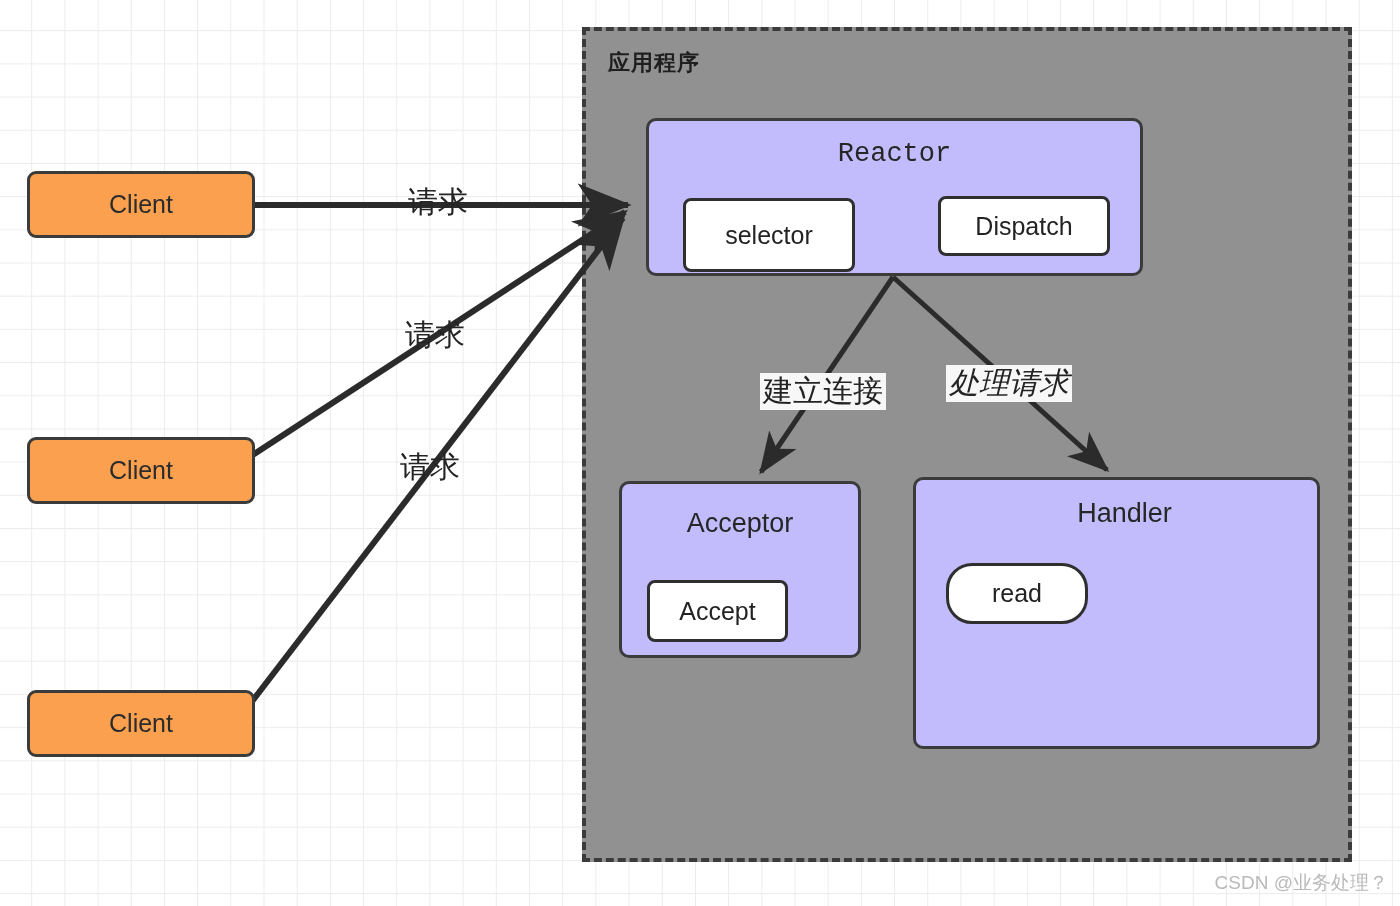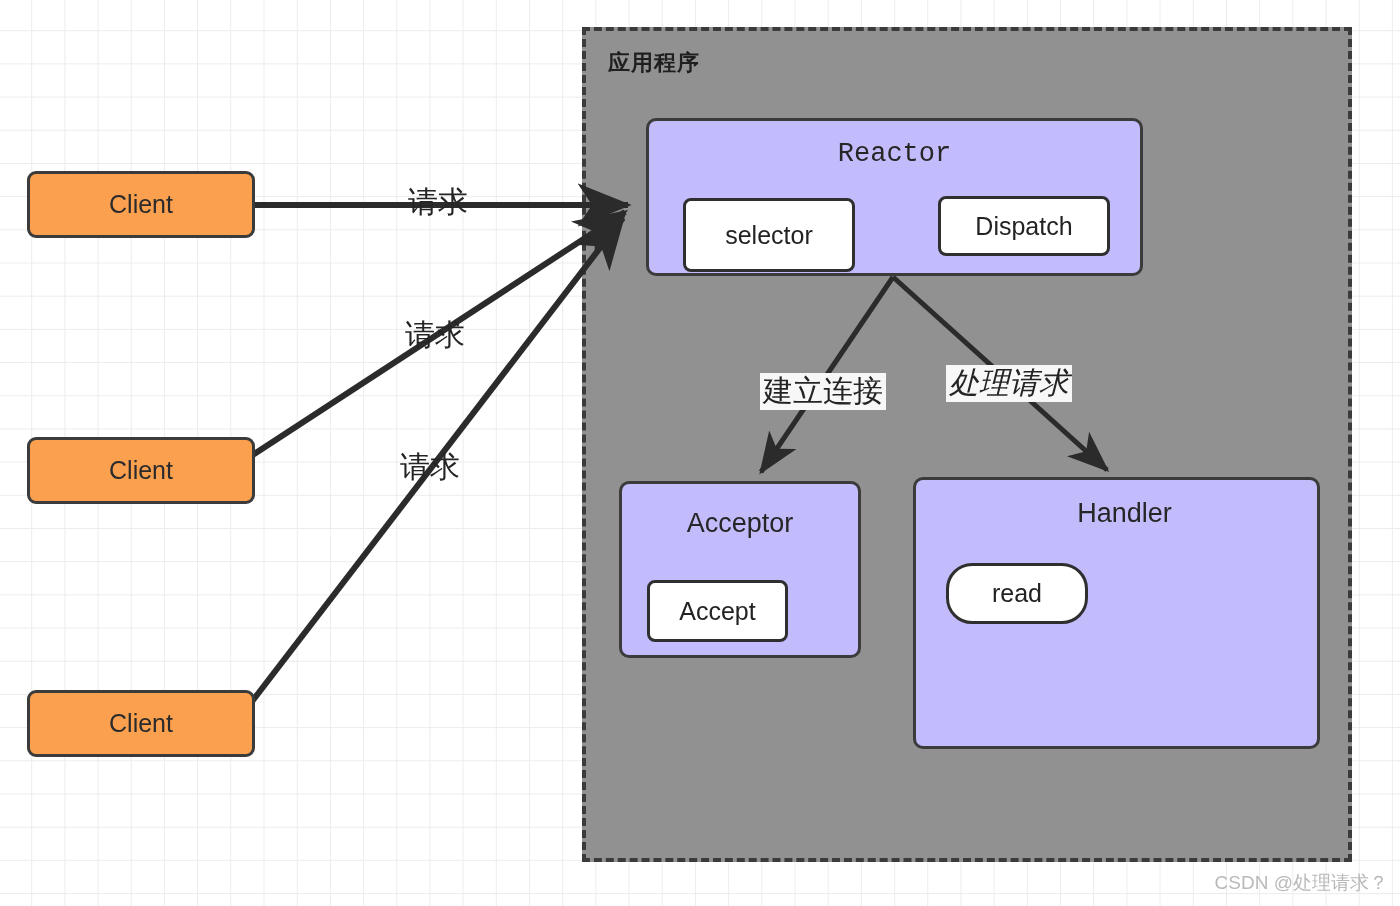--- a/index.html
+++ b/index.html
@@ -217,15 +217,15 @@
   <div class="chip chip-read">
     <span>read</span>
   </div>
 
   <div class="edge-label label-req-plain req-1">请求</div>
   <div class="edge-label label-req-plain req-2">请求</div>
   <div class="edge-label label-req-plain req-3">请求</div>
   <div class="edge-label label-on-gray lbl-connect">建立连接</div>
   <div class="edge-label label-on-gray lbl-handle">处理请求</div>
 
-  <div class="watermark">CSDN @处理请求？</div>
+  <div class="watermark">CSDN @业务处理？</div>
 
 </div>
 
 </body></html>

